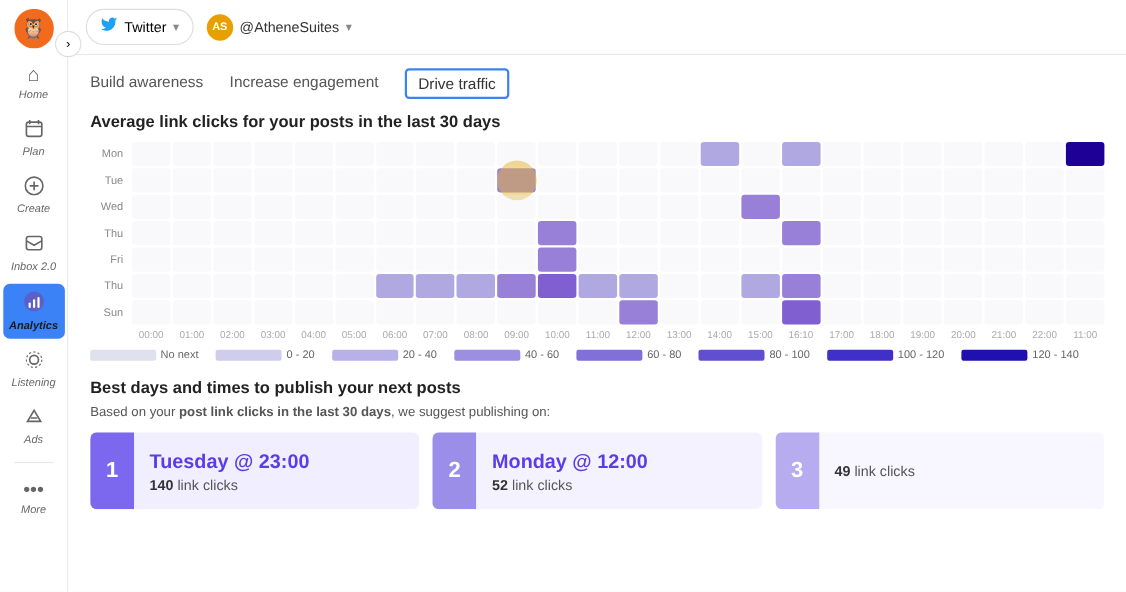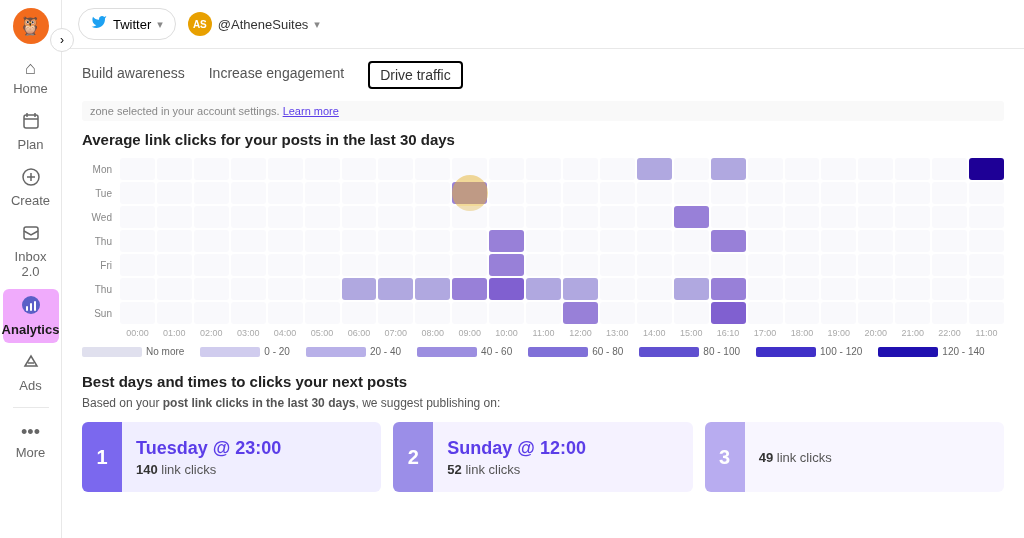--- a/index.html
+++ b/index.html
@@ -25,24 +25,24 @@
     .sidebar-item {
       display: flex;
       flex-direction: column;
       align-items: center;
       padding: 6px 4px;
       width: 56px;
       border-radius: 6px;
       cursor: pointer;
       gap: 2px;
     }
-    .sidebar-item.active { background: #f0abfc; align-items: center; }
+    .sidebar-item.active { background: #3b82f6; align-items: center; }
     .sidebar-item-icon { font-size: 18px; color: #666; }
     .sidebar-item.active .sidebar-item-icon { color: #1a1a1a; }
-    .sidebar-item-label { font-size: 13px; color: #666; text-align: center; }
+    .sidebar-item-label { font-size: 10px; color: #666; text-align: center; font-style: italic; }
     .sidebar-item.active .sidebar-item-label { color: #1a1a1a; font-weight: 600; }
     .sidebar-analytics .sidebar-item-icon { color: #5b5fc7; }
     .sidebar-analytics .sidebar-item-label { color: #5b5fc7; font-weight: 600; }
     .sidebar-divider { width: 36px; height: 1px; background: #e8e8e8; margin: 4px 0; }
 
     
     .main {
       flex: 1;
       background: #fff;
       overflow-y: auto;
@@ -108,21 +108,21 @@
     .tab {
       font-size: 14px;
       color: #555;
       cursor: pointer;
       padding: 4px 0;
       padding-bottom: 6px;
     }
     .tab.active {
       color: #333;
       font-weight: 500;
-      border: 2px solid #000000;
+      border: 2px solid #3b82f6;
       border-radius: 4px;
       padding: 4px 10px;
     }
 
     
     .section-title {
       font-size: 15px;
       font-weight: 700;
       color: #222;
       margin-bottom: 10px;
@@ -339,20 +339,29 @@
   <div class="sidebar-item sidebar-analytics active">
     <span class="sidebar-item-icon">
       <svg width="20" height="20" viewBox="0 0 20 20">
           <circle cx="10" cy="10" r="9" fill="#5b5fc7"></circle>
           <rect x="5" y="11" width="2" height="5" rx="1" fill="white"></rect>
           <rect x="9" y="8" width="2" height="8" rx="1" fill="white"></rect>
           <rect x="13" y="6" width="2" height="10" rx="1" fill="white"></rect>
         </svg>
     </span>
     <span class="sidebar-item-label">Analytics</span>
+  </div>
+  <div class="sidebar-item">
+    <span class="sidebar-item-icon">
+      <svg width="18" height="18" viewBox="0 0 18 18">
+          <circle cx="9" cy="9" r="4" fill="none" stroke="#666" stroke-width="1.5"></circle>
+          <circle cx="9" cy="9" r="7" fill="none" stroke="#666" stroke-width="1" stroke-dasharray="2 2"></circle>
+        </svg>
+    </span>
+    <span class="sidebar-item-label">Listening</span>
   </div>
   <div class="sidebar-item">
     <span class="sidebar-item-icon">
       <svg width="18" height="18" viewBox="0 0 18 18">
           <polygon points="3,13 9,3 15,13" fill="none" stroke="#666" stroke-width="1.5"></polygon>
           <line x1="6" y1="10" x2="12" y2="10" stroke="#666" stroke-width="1.5"></line>
         </svg>
     </span>
     <span class="sidebar-item-label">Ads</span>
   </div>
@@ -383,23 +392,20 @@
   </div>
 
   <div class="content">
 
     <div class="tabs">
       <div class="tab">Build awareness</div>
       <div class="tab">Increase engagement</div>
       <div class="tab active">Drive traffic</div>
     </div>
 
-    <div class="info-bar">
-      zone selected in your account settings. <a>Learn more</a>
-    </div>
 
     <div class="section-title">Average link clicks for your posts in the last 30 days</div>
 
     <div class="heatmap-container">
       <div id="heatmap-grid" class="heatmap-grid">
           <div class="heatmap-row-label">Mon</div>
           <div class="heatmap-cell" style="background: rgb(235, 235, 245); opacity: 0.3;"></div>
           <div class="heatmap-cell" style="background: rgb(235, 235, 245); opacity: 0.3;"></div>
           <div class="heatmap-cell" style="background: rgb(235, 235, 245); opacity: 0.3;"></div>
           <div class="heatmap-cell" style="background: rgb(235, 235, 245); opacity: 0.3;"></div>
@@ -600,21 +606,21 @@
           <div class="heatmap-time-label">19:00</div>
           <div class="heatmap-time-label">20:00</div>
           <div class="heatmap-time-label">21:00</div>
           <div class="heatmap-time-label">22:00</div>
           <div class="heatmap-time-label">11:00</div>
         </div>
 
       <div class="heatmap-legend" id="heatmap-legend">
           <div class="legend-item">
             <div class="legend-bar" style="background: rgb(224, 224, 238);"></div>
-            <span>No more</span>
+            <span>No next</span>
           </div>
           <div class="legend-item">
             <div class="legend-bar" style="background: rgb(208, 204, 238);"></div>
             <span>0 - 20</span>
           </div>
           <div class="legend-item">
             <div class="legend-bar" style="background: rgb(184, 176, 232);"></div>
             <span>20 - 40</span>
           </div>
           <div class="legend-item">
@@ -633,36 +639,36 @@
             <div class="legend-bar" style="background: rgb(64, 48, 200);"></div>
             <span>100 - 120</span>
           </div>
           <div class="legend-item">
             <div class="legend-bar" style="background: rgb(32, 16, 176);"></div>
             <span>120 - 140</span>
           </div>
         </div>
     </div>
 
-    <div class="best-times-title">Best days and times to clicks your next posts</div>
+    <div class="best-times-title">Best days and times to publish your next posts</div>
     <div class="best-times-subtitle">
       <span>Based on your</span> <strong>post link clicks in the last 30 days</strong><span>, we suggest publishing on:</span>
     </div>
     <div class="best-times-cards" id="best-times-cards">
         <div class="best-time-card">
           <div class="card-rank rank-1">1</div>
           <div class="card-content rank-1-bg">
             <div class="card-time">Tuesday @ 23:00</div>
             <div class="card-clicks"><strong>140</strong> link clicks</div>
           </div>
         </div>
         <div class="best-time-card">
           <div class="card-rank rank-2">2</div>
           <div class="card-content rank-2-bg">
-            <div class="card-time">Sunday @ 12:00</div>
+            <div class="card-time">Monday @ 12:00</div>
             <div class="card-clicks"><strong>52</strong> link clicks</div>
           </div>
         </div>
         <div class="best-time-card">
           <div class="card-rank rank-3">3</div>
           <div class="card-content rank-3-bg">
             <div class="card-clicks"><strong>49</strong> link clicks</div>
           </div>
         </div>
       </div>

